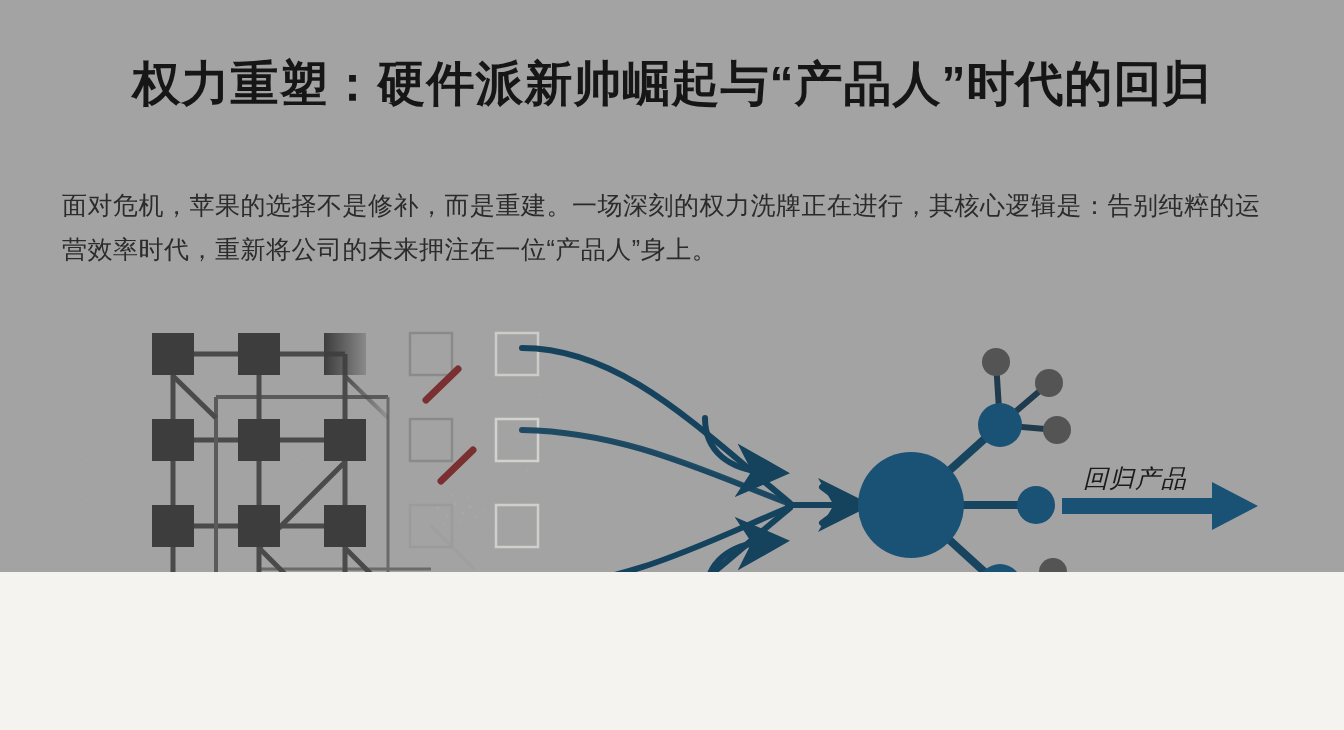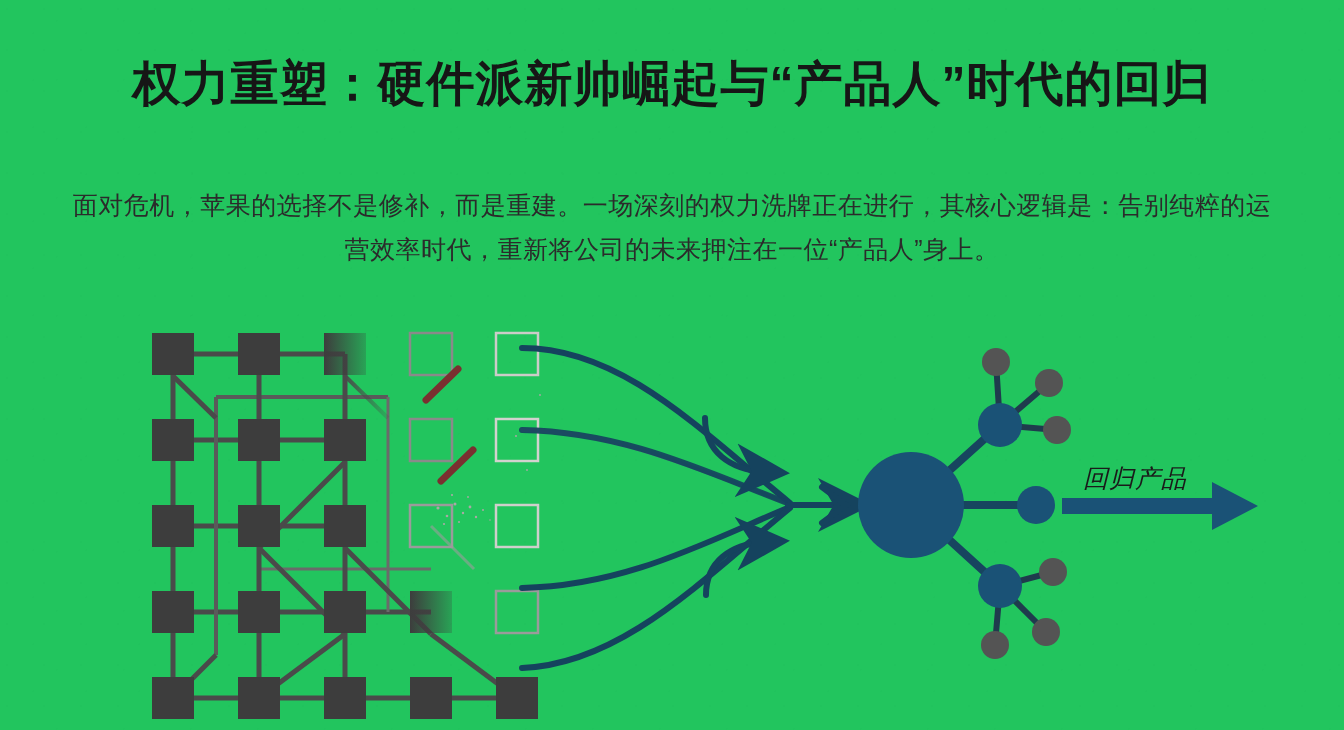--- a/index.html
+++ b/index.html
@@ -11,22 +11,22 @@
     width: 1344px;
     height: 730px;
     background: #f4f3ef;
     font-family: "Liberation Sans", "DejaVu Sans", sans-serif;
     overflow: hidden;
     position: relative;
   }
   #slide {
     position: relative;
     width: 1344px;
-    height: 730px;
-    background: #22c55e;
+    height: 572px;
+    background: #a3a3a3;
     overflow: hidden;
   }
   
   #paper-grain {
     position: absolute;
     inset: 0;
     pointer-events: none;
     background:
       radial-gradient(circle at 18% 22%, rgba(0,0,0,0.012) 0 1px, transparent 1px),
       radial-gradient(circle at 63% 71%, rgba(0,0,0,0.012) 0 1px, transparent 1px),
@@ -45,21 +45,21 @@
     font-weight: bold;
     color: #161616;
     letter-spacing: 1px;
     white-space: nowrap;
   }
   #subtitle {
     position: absolute;
     top: 158px;
     left: 62px;
     width: 1220px;
-    text-align: center;
+    text-align: left;
     font-size: 25px;
     line-height: 44px;
     color: #2b2b2b;
     letter-spacing: .5px;
   }
   #diagram-wrap {
     position: absolute;
     top: 300px;
     left: 0;
     width: 1344px;

